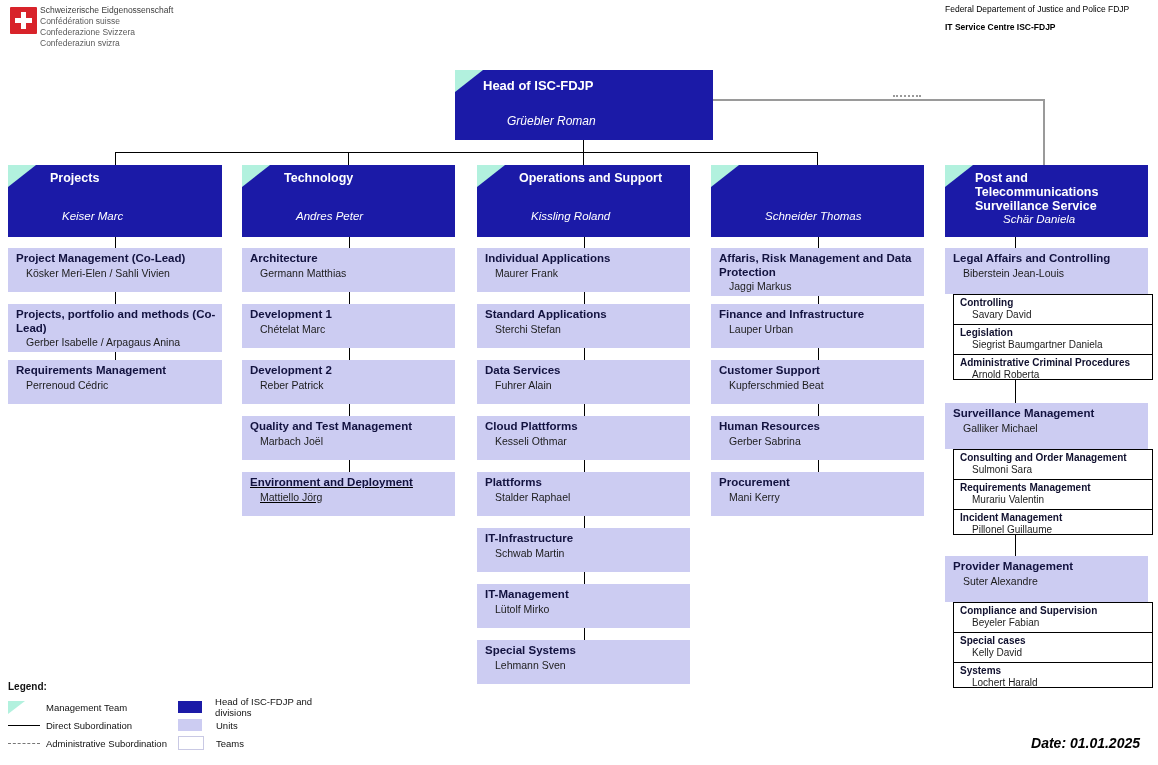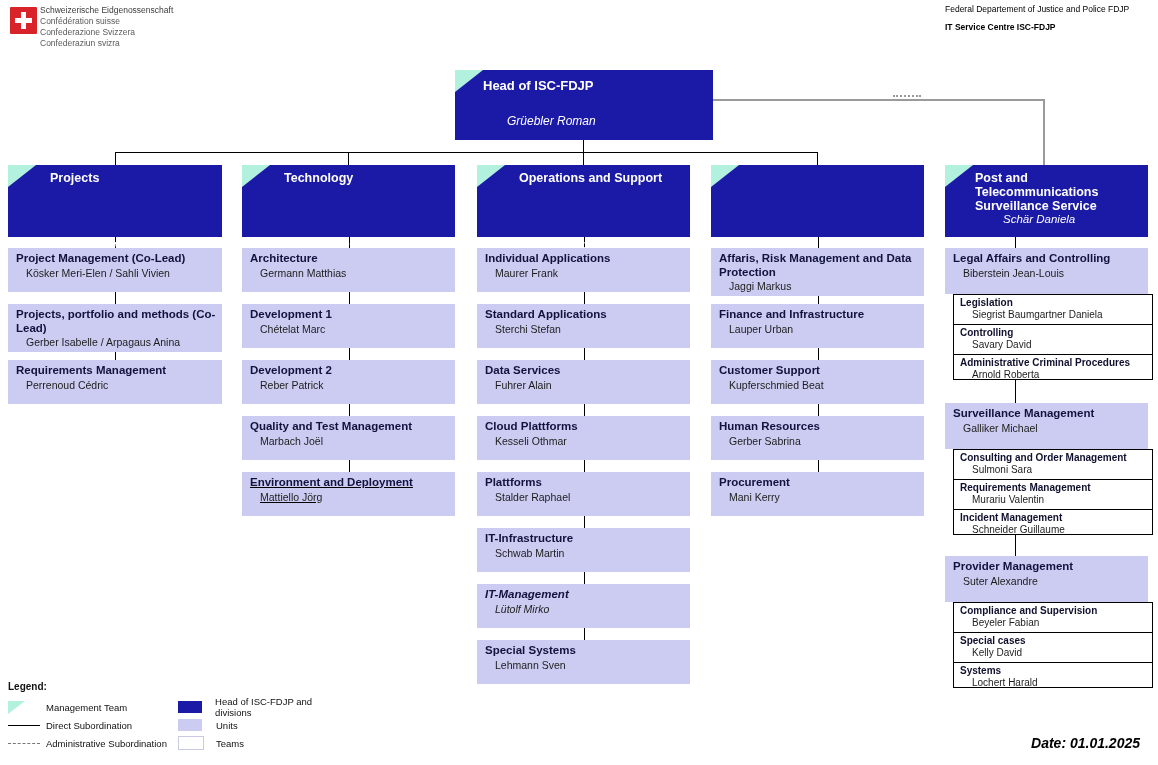--- a/index.html
+++ b/index.html
@@ -15,21 +15,21 @@
   .dept .d1{margin-bottom:8px;}
   .dept .d2{font-weight:bold;}
   
   .bluebox{position:absolute;background:#1b1aa7;color:#fff;z-index:2;}
   .corner{position:absolute;top:0;left:0;width:0;height:0;
           border-top:22px solid #b2f1de;border-right:28px solid transparent;}
   .head-title{font-weight:bold;font-size:13px;padding:8px 4px 0 28px;}
   .head-name{position:absolute;top:44px;left:0;right:0;padding-left:52px;font-style:italic;font-size:12px;}
   .div-title{font-weight:bold;font-size:12.5px;line-height:14px;padding:6px 4px 0 42px;}
   .div-title.wrap{padding-left:30px;}
-  .div-name{position:absolute;top:45px;left:0;right:0;padding-left:54px;font-style:italic;font-size:11.5px;margin-top:28px;}
+  .div-name{position:absolute;top:45px;left:0;right:0;padding-left:54px;font-style:italic;font-size:11.5px;}
   .div-name-flow{padding-left:58px;font-style:italic;font-size:11.5px;line-height:13px;}
   .unit{position:absolute;background:#ccccf2;min-height:44px;z-index:2;box-sizing:border-box;}
   .unit-title{font-weight:bold;font-size:11.5px;line-height:13.5px;color:#12123f;padding:4px 4px 0 8px;}
   .unit-name{font-size:10.5px;line-height:13px;color:#1c1c1c;padding:1px 4px 3px 18px;}
   .teams{position:absolute;background:#fff;border:1px solid #000;z-index:2;box-sizing:border-box;}
   .team{border-bottom:1px solid #000;padding:2px 2px 3px 6px;}
   .team:last-child{border-bottom:none;}
   .team-title{font-weight:bold;font-size:10px;line-height:12px;color:#10102e;}
   .team-name{font-size:10px;line-height:12px;padding-left:12px;color:#1c1c1c;}
   
@@ -156,21 +156,21 @@
         <div class="unit-name">Kesseli Othmar</div>
       </div>
       <div class="unit" style="left: 477px; top: 472px; width: 213px;">
         <div class="unit-title">Plattforms</div>
         <div class="unit-name">Stalder Raphael</div>
       </div>
       <div class="unit" style="left: 477px; top: 528px; width: 213px;">
         <div class="unit-title">IT-Infrastructure</div>
         <div class="unit-name">Schwab Martin</div>
       </div>
-      <div class="unit" style="left: 477px; top: 584px; width: 213px; font-style: italic;">
+      <div class="unit" style="left: 477px; top: 584px; width: 213px;">
         <div class="unit-title">IT-Management</div>
         <div class="unit-name">Lütolf Mirko</div>
       </div>
       <div class="unit" style="left: 477px; top: 640px; width: 213px;">
         <div class="unit-title">Special Systems</div>
         <div class="unit-name">Lehmann Sven</div>
       </div>
       <div class="bluebox" style="left: 711px; top: 165px; width: 213px; height: 72px;">
         <div class="corner"></div>
         <div class="div-name">Schneider Thomas</div>
@@ -201,26 +201,26 @@
         <div class="div-title wrap">Post and Telecommunications Surveillance Service</div>
         <div class="div-name-flow">Schär Daniela</div>
       </div>
       <div class="line" style="left: 1015px; top: 237px; width: 1px; height: 323px;"></div>
       <div class="unit" style="left: 945px; top: 248px; width: 203px; min-height: 46px;">
         <div class="unit-title">Legal Affairs and Controlling</div>
         <div class="unit-name">Biberstein Jean-Louis</div>
       </div>
       <div class="teams" style="left: 953px; top: 294px; width: 200px; height: 86px;">
         <div class="team">
+          <div class="team-title">Controlling</div>
+          <div class="team-name">Savary David</div>
+        </div>
+        <div class="team">
           <div class="team-title">Legislation</div>
           <div class="team-name">Siegrist Baumgartner Daniela</div>
-        </div>
-        <div class="team">
-          <div class="team-title">Controlling</div>
-          <div class="team-name">Savary David</div>
         </div>
         <div class="team">
           <div class="team-title">Administrative Criminal Procedures</div>
           <div class="team-name">Arnold Roberta</div>
         </div>
       </div>
       <div class="unit" style="left: 945px; top: 403px; width: 203px; min-height: 46px;">
         <div class="unit-title">Surveillance Management</div>
         <div class="unit-name">Galliker Michael</div>
       </div>
@@ -228,21 +228,21 @@
         <div class="team">
           <div class="team-title">Consulting and Order Management</div>
           <div class="team-name">Sulmoni Sara</div>
         </div>
         <div class="team">
           <div class="team-title">Requirements Management</div>
           <div class="team-name">Murariu Valentin</div>
         </div>
         <div class="team">
           <div class="team-title">Incident Management</div>
-          <div class="team-name">Schneider Guillaume</div>
+          <div class="team-name">Pillonel Guillaume</div>
         </div>
       </div>
       <div class="unit" style="left: 945px; top: 556px; width: 203px; min-height: 46px;">
         <div class="unit-title">Provider Management</div>
         <div class="unit-name">Suter Alexandre</div>
       </div>
       <div class="teams" style="left: 953px; top: 602px; width: 200px; height: 86px;">
         <div class="team">
           <div class="team-title">Compliance and Supervision</div>
           <div class="team-name">Beyeler Fabian</div>

